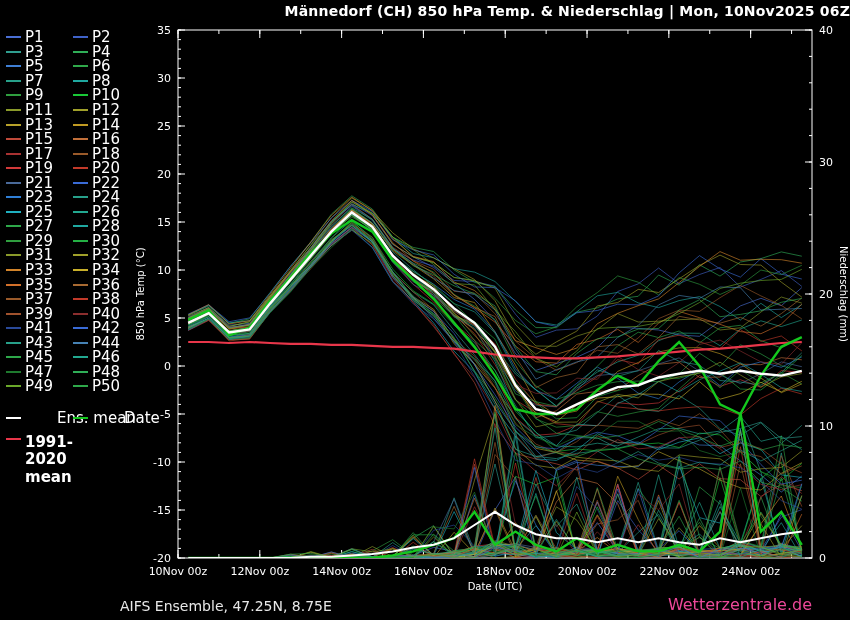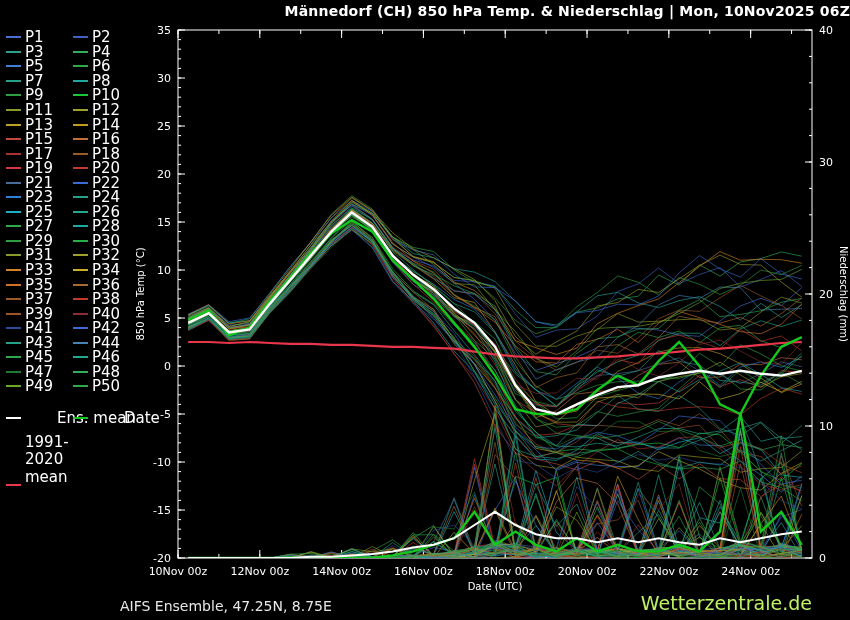--- a/index.html
+++ b/index.html
@@ -2,25 +2,25 @@
 <html><head>
 <meta charset="utf-8">
 <style>
   html,body{margin:0;padding:0;background:#000;}
   body{width:850px;height:620px;position:relative;font-family:"DejaVu Sans",sans-serif;color:#fff;overflow:hidden;}
   .title{position:absolute;top:3px;left:0;width:850px;text-align:right;font-size:14px;font-weight:bold;letter-spacing:.2px;}
   .legend{position:absolute;left:6px;top:30px;width:150px;display:grid;grid-template-columns:67px 67px;align-content:start;}
   .leg-item{display:flex;align-items:center;height:14.55px;font-size:15px;color:#fff;white-space:nowrap;}
   .leg-swatch{display:inline-block;width:15px;height:2px;margin-right:4px;flex:none;}
   .leg-special{margin-top:17px;gap:32px;}
-  .leg-climate{grid-column:1 / span 2;height:auto;margin-top:9px;align-items:flex-end;}
+  .leg-climate{grid-column:1 / span 2;height:auto;margin-top:9px;align-items:flex-start;font-weight:bold;}
   .leg-climate .leg-swatch{margin-top:4px;}
   .leg-climate span.lbl{display:inline-block;width:58px;line-height:1.15;white-space:normal;}
   .footer-left{position:absolute;left:120px;bottom:6px;font-size:14px;color:#e8e8e8;}
-  .footer-right{position:absolute;right:38px;bottom:6px;font-size:19px;color:#bef264;}
+  .footer-right{position:absolute;right:38px;bottom:6px;font-size:16px;color:#ec4899;}
   svg{position:absolute;left:0;top:0;}
   text{font-family:"DejaVu Sans",sans-serif;}
 </style>
 </head>
 <body>
 
 <div class="title">Männedorf  (CH)  850 hPa Temp. &amp; Niederschlag | Mon, 10Nov2025 06Z</div>
 
 <div class="legend" id="legend">
     <div class="leg-item">

